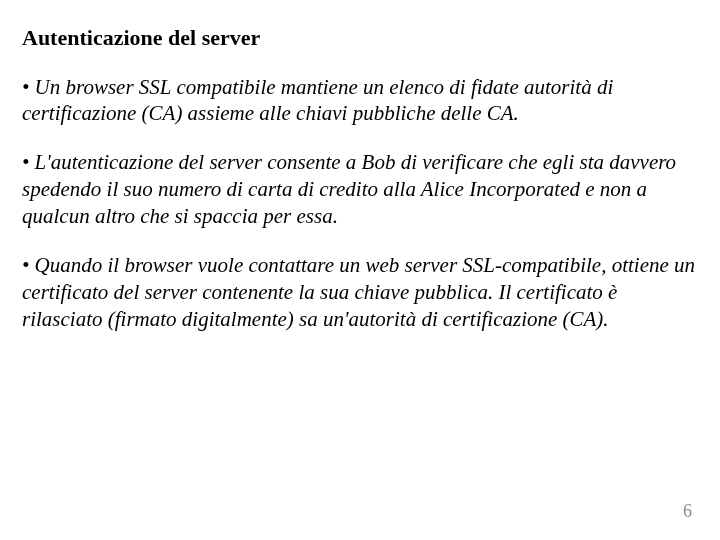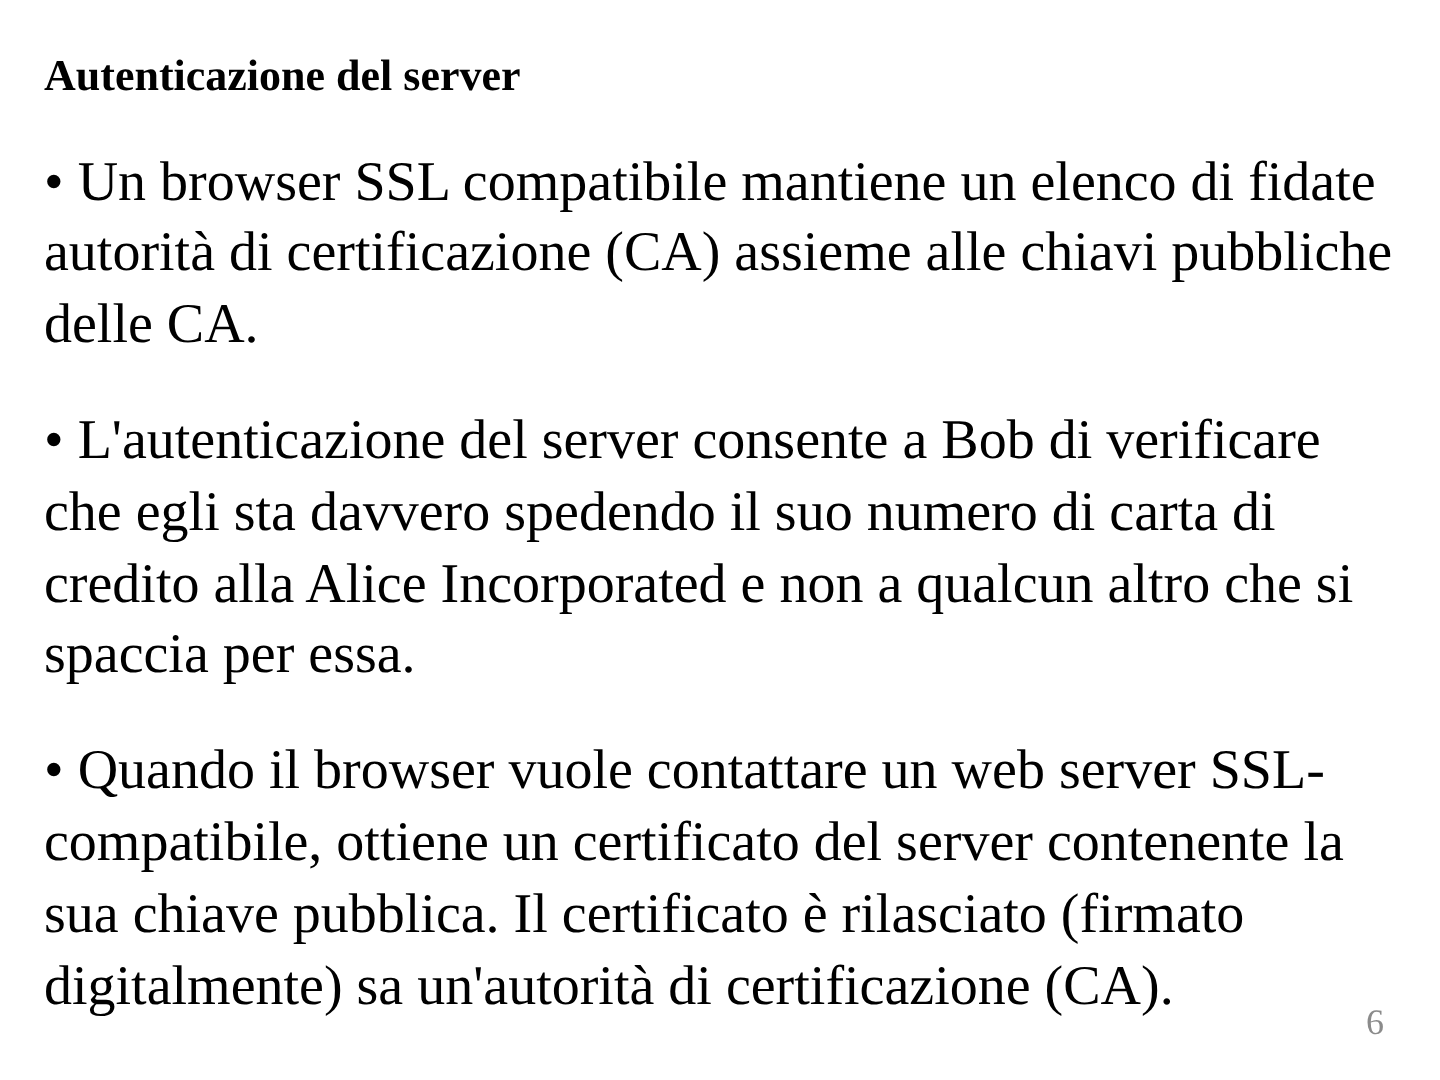--- a/index.html
+++ b/index.html
@@ -19,23 +19,24 @@
     padding: 24px 22px 6px 22px;
     position: relative;
   }
   .title {
     font-weight: bold;
     font-size: 22px;
     line-height: 1.25;
     margin-bottom: 22px;
   }
   .bullet {
-    font-size: 28px;
+    font-size: 21px;
     line-height: 1.28;
     margin-bottom: 22px;
+    font-style: italic;
   }
   .bullet .dot {
     display: inline;
   }
   .pagenum {
     position: absolute;
     right: 28px;
     bottom: 18px;
     font-size: 18px;
     color: #8b8b8b;

